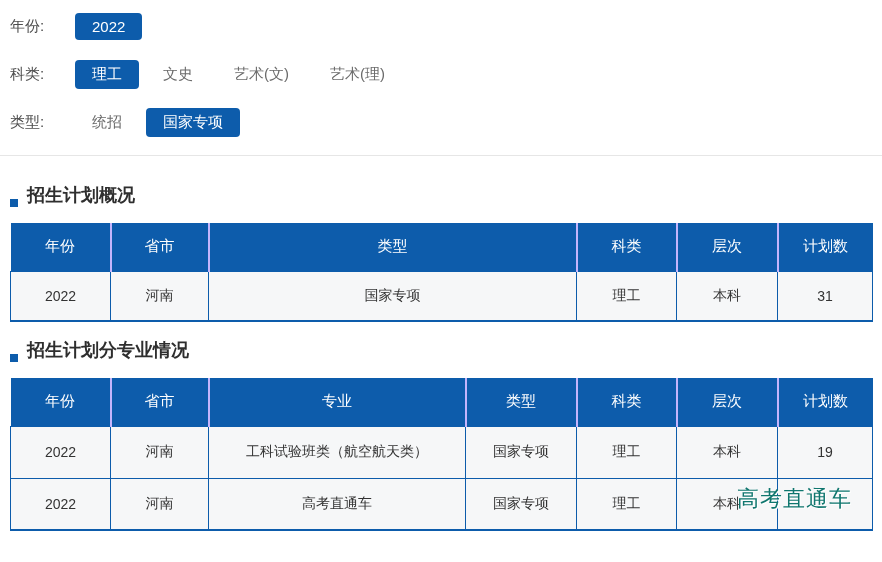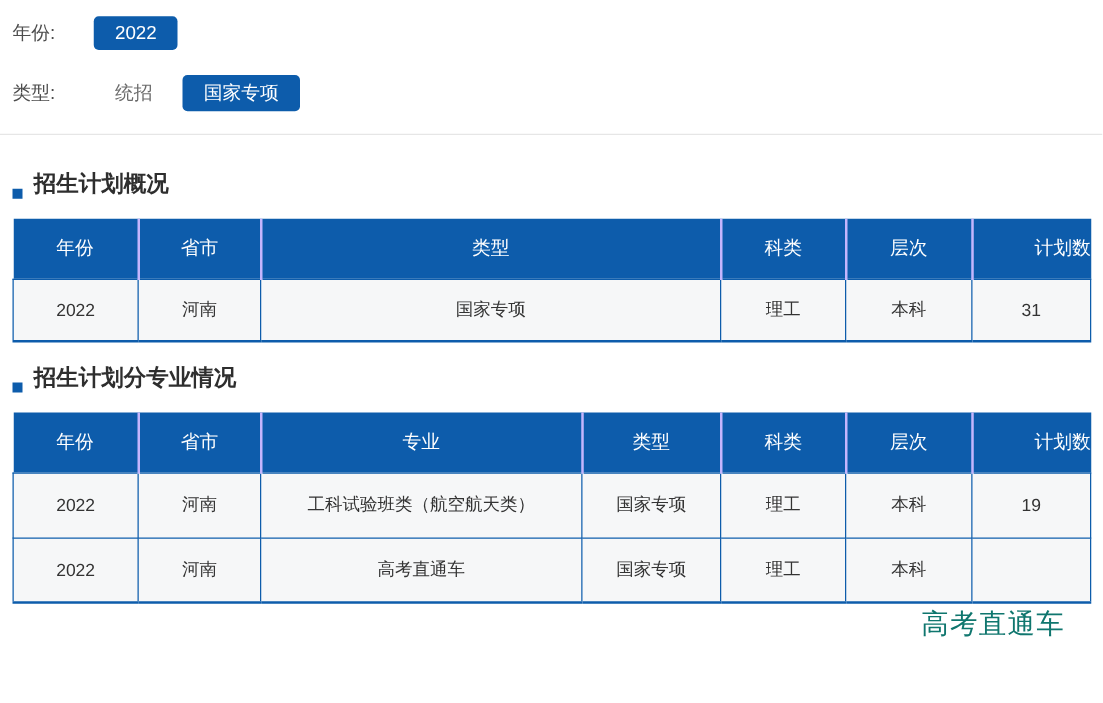--- a/index.html
+++ b/index.html
@@ -44,21 +44,21 @@
   table {
     width: 862px; margin-left: 10px;
     border-collapse: collapse; table-layout: fixed;
   }
   th {
     background: #0d5cab; color: #ffffff;
     font-size: 15px; font-weight: normal;
     height: 48px; text-align: center;
     border-right: 2px solid #c4b5fd;
   }
-  th:last-child { border-right: none; text-align: right; }
+  th:last-child { border-right: none; }
   td {
     background: #f6f7f8; color: #333333;
     font-size: 14px; text-align: center;
     height: 50px; border: 1px solid #0d5cab;
     overflow: hidden; white-space: nowrap;
   }
   tbody tr:last-child td { border-bottom-width: 2px; }
   .table-2 td { height: 52px; }
   .section-2 .section-title { margin-top: 16px; }
   
@@ -74,20 +74,29 @@
 
 <div class="filters">
 
   <div class="filter-row">
     <span class="filter-label">年份:</span>
     <div class="filter-options">
       <span class="filter-option selected">2022</span>
     </div>
   </div>
 
+  <div class="filter-row">
+    <span class="filter-label">科类:</span>
+    <div class="filter-options">
+      <span class="filter-option selected">理工</span>
+      <span class="filter-option">文史</span>
+      <span class="filter-option">艺术(文)</span>
+      <span class="filter-option">艺术(理)</span>
+    </div>
+  </div>
 
   <div class="filter-row">
     <span class="filter-label">类型:</span>
     <div class="filter-options">
       <span class="filter-option">统招</span>
       <span class="filter-option selected">国家专项</span>
     </div>
   </div>
 
 </div>

